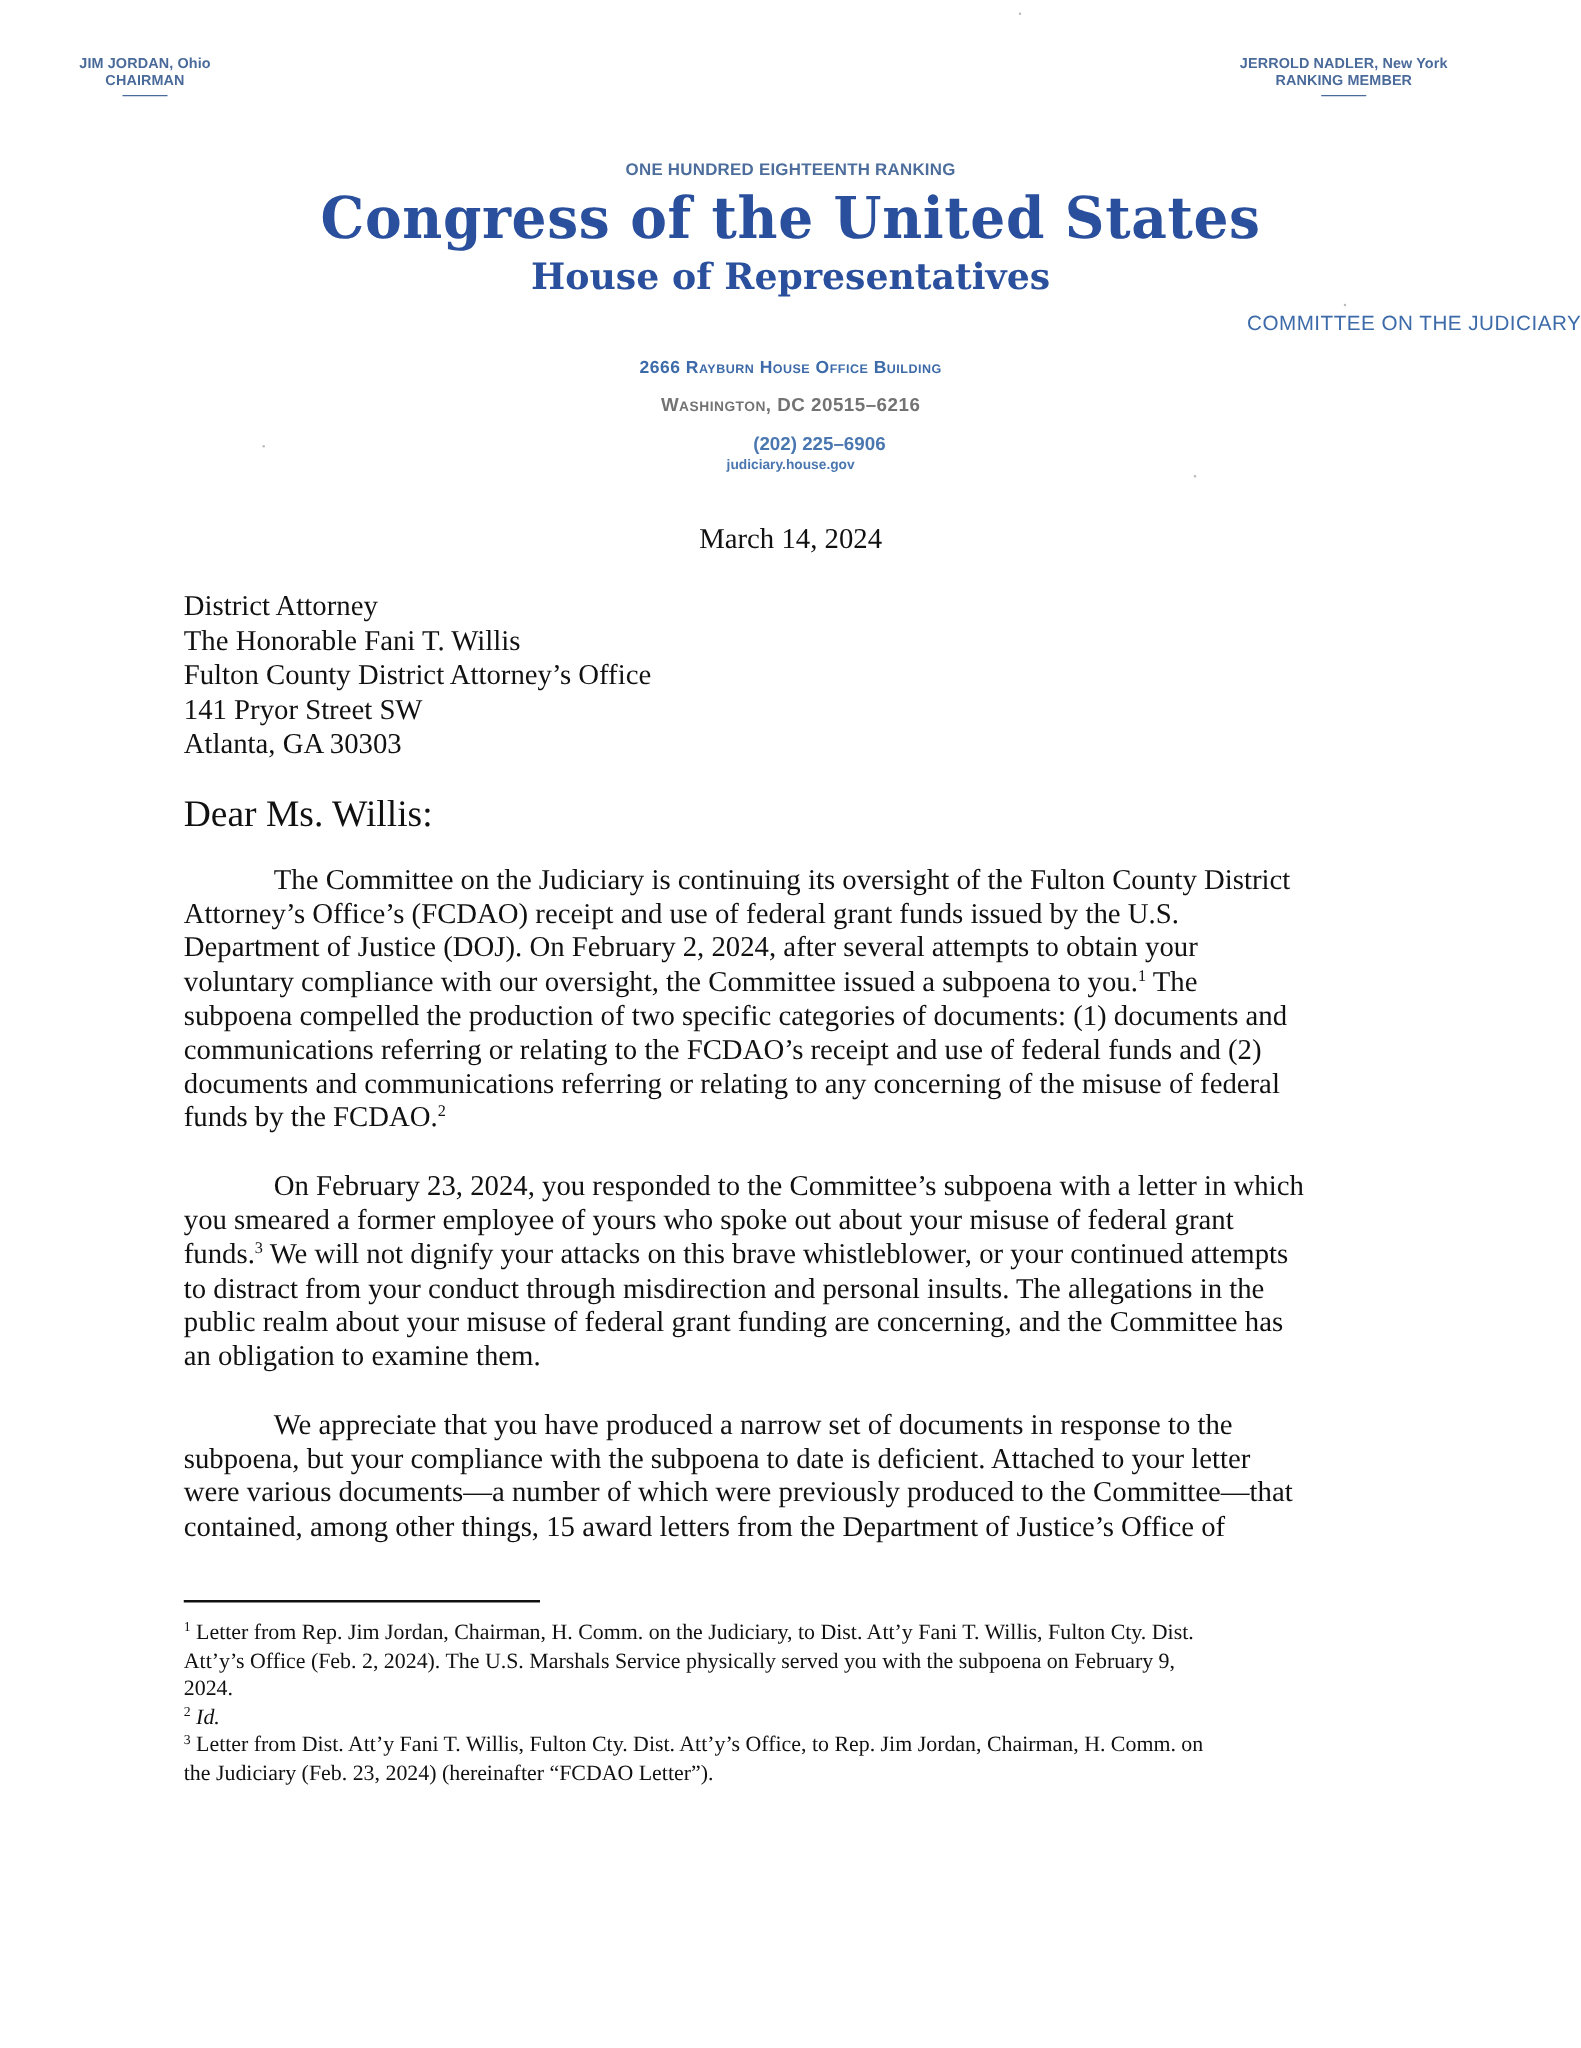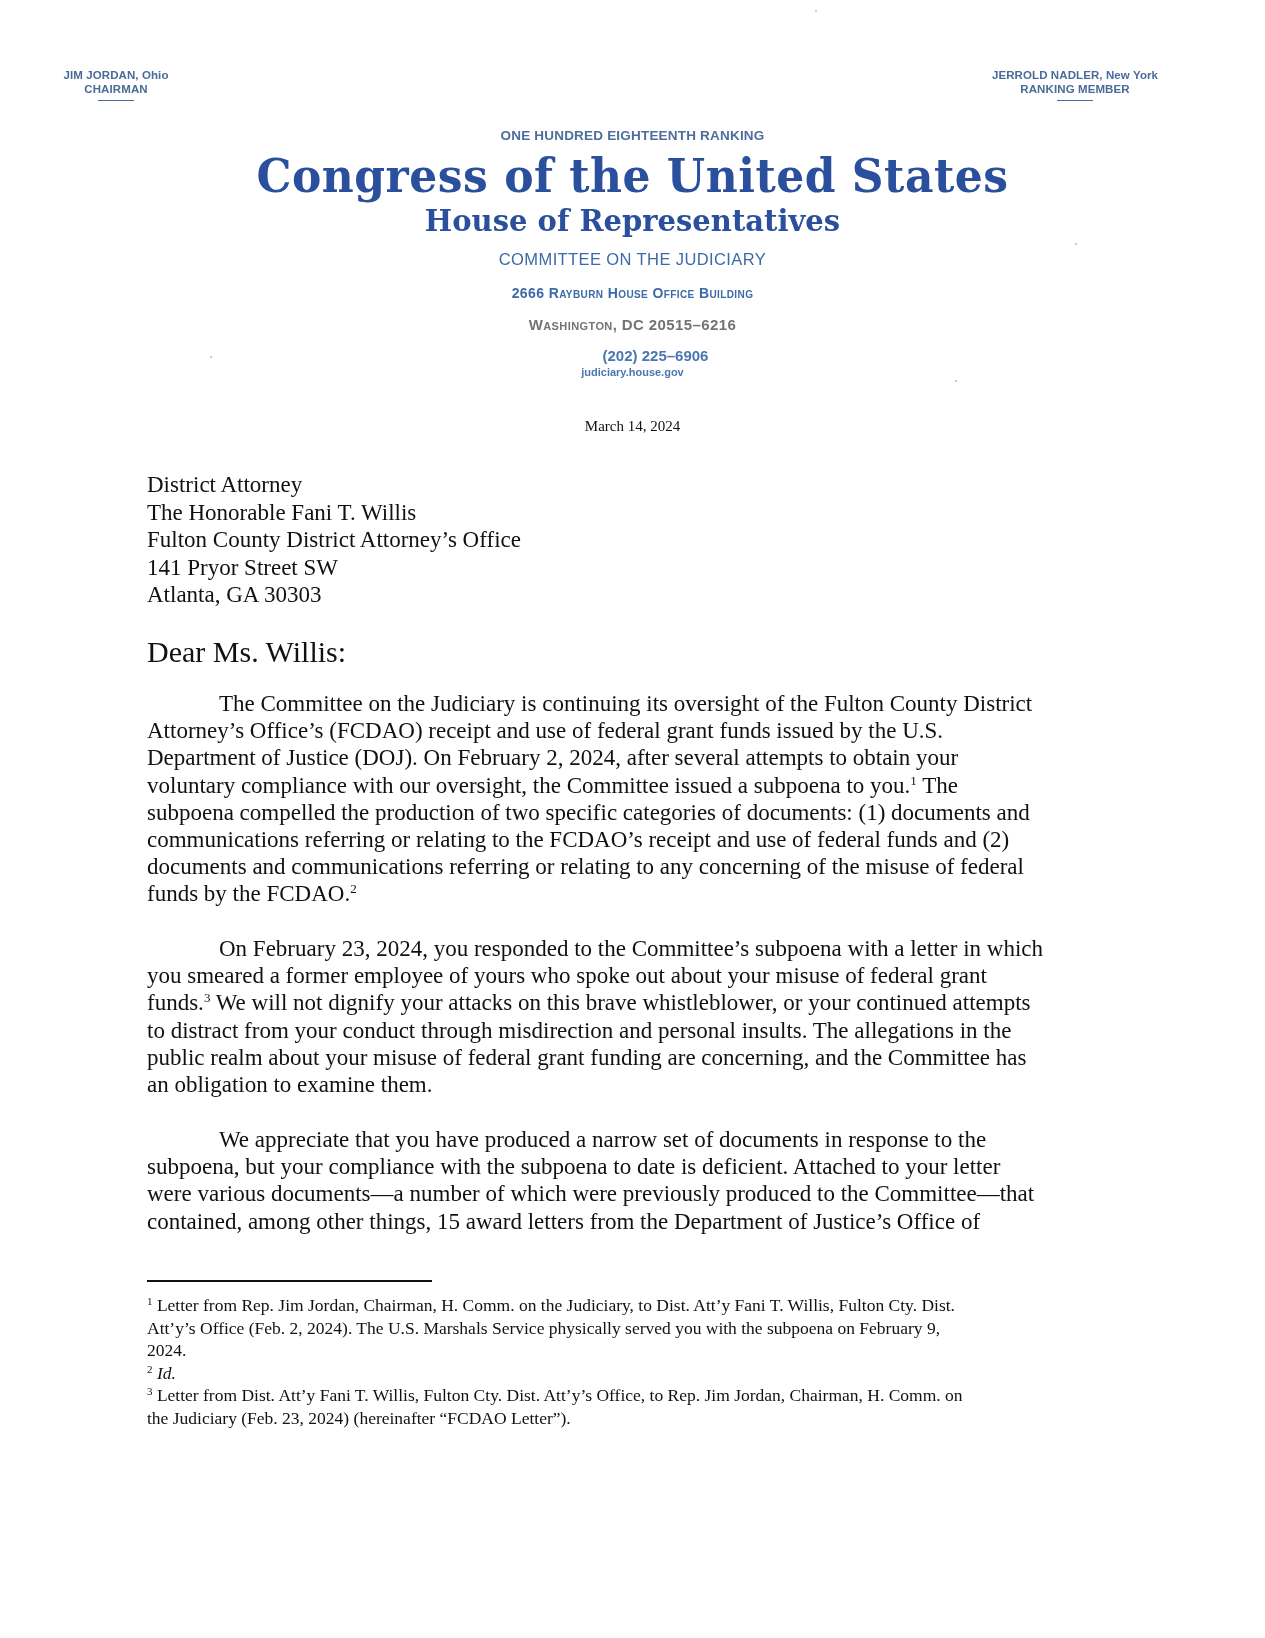--- a/index.html
+++ b/index.html
@@ -1,32 +1,32 @@
 <!DOCTYPE html>
 <html><head>
   <meta charset="utf-8">
   <style>
     html, body { margin: 0; padding: 0; background: #ffffff; }
     body { width: 1265px; height: 1638px; position: relative; overflow: hidden; color: #111; }
     .serif { font-family: "Liberation Serif", "DejaVu Serif", serif; }
     .sans { font-family: "Liberation Sans", "DejaVu Sans", sans-serif; }
-    .lh-member { position: absolute; top: 68px; text-align: center; color: #4a6a9a; font-size: 11.5px; font-weight: bold; line-height: 14px; letter-spacing: 0.1px; }
+    .lh-member { position: absolute; top: 44px; text-align: center; color: #4a6a9a; font-size: 11.5px; font-weight: bold; line-height: 14px; letter-spacing: 0.1px; }
     .lh-member .rule { width: 36px; height: 1px; background: #4a6a9a; margin: 4px auto 0; }
     #chair { left: 60px; width: 112px; }
     #ranking { left: 985px; width: 180px; }
     .lh-center { position: absolute; left: 0; width: 1265px; text-align: center; }
     .congress-num { top: 128px; color: #4d6e9c; font-size: 13.5px; font-weight: bold; letter-spacing: 0.2px; }
     .blackletter { top: 150px; color: #2a4f9c; font-size: 44px; font-weight: bold; letter-spacing: 0.5px; transform: scaleY(1.05); font-family: "DejaVu Serif", serif; }
     .house { top: 204px; color: #2a4f9c; font-size: 29px; font-weight: bold; font-family: "DejaVu Serif", serif; }
-    .committee { top: 250px; color: #3d6aa8; font-size: 16.5px; letter-spacing: 0.4px; }
+    .committee { top: 250px; color: #3d6aa8; font-size: 16.5px; letter-spacing: 0.4px; text-align: right; }
     .building { top: 285px; color: #3d6aa8; font-size: 14px; font-weight: bold; font-variant: small-caps; letter-spacing: 0.4px; }
     .city { top: 316px; color: #737373; font-size: 15px; font-weight: bold; font-variant: small-caps; letter-spacing: 0.4px; }
     .phone { top: 347px; color: #4a77b0; font-size: 15px; font-weight: bold; padding-left: 23px; }
     .web { top: 366px; color: #4a77b0; font-size: 11px; font-weight: bold; }
-    .date { position: absolute; top: 418px; left: 0; width: 1265px; text-align: center; font-size: 15px; }
+    .date { position: absolute; top: 418px; left: 0; width: 1265px; text-align: center; font-size: 23px; }
     .addr { position: absolute; top: 471px; left: 147px; font-size: 23px; line-height: 27.5px; }
     .salutation { position: absolute; top: 635px; left: 147px; font-size: 30px; }
     .para { position: absolute; left: 147px; width: 960px; font-size: 23px; line-height: 27.2px; }
     .para .line { white-space: nowrap; display: block; }
     .para .line.indent { padding-left: 72px; }
     sup { font-size: 13px; vertical-align: 8px; line-height: 0; }
     #p1 { top: 690px; }
     #p2 { top: 935px; }
     #p3 { top: 1126px; }
     .fn-rule { position: absolute; top: 1280px; left: 147px; width: 285px; height: 2px; background: #111; }

